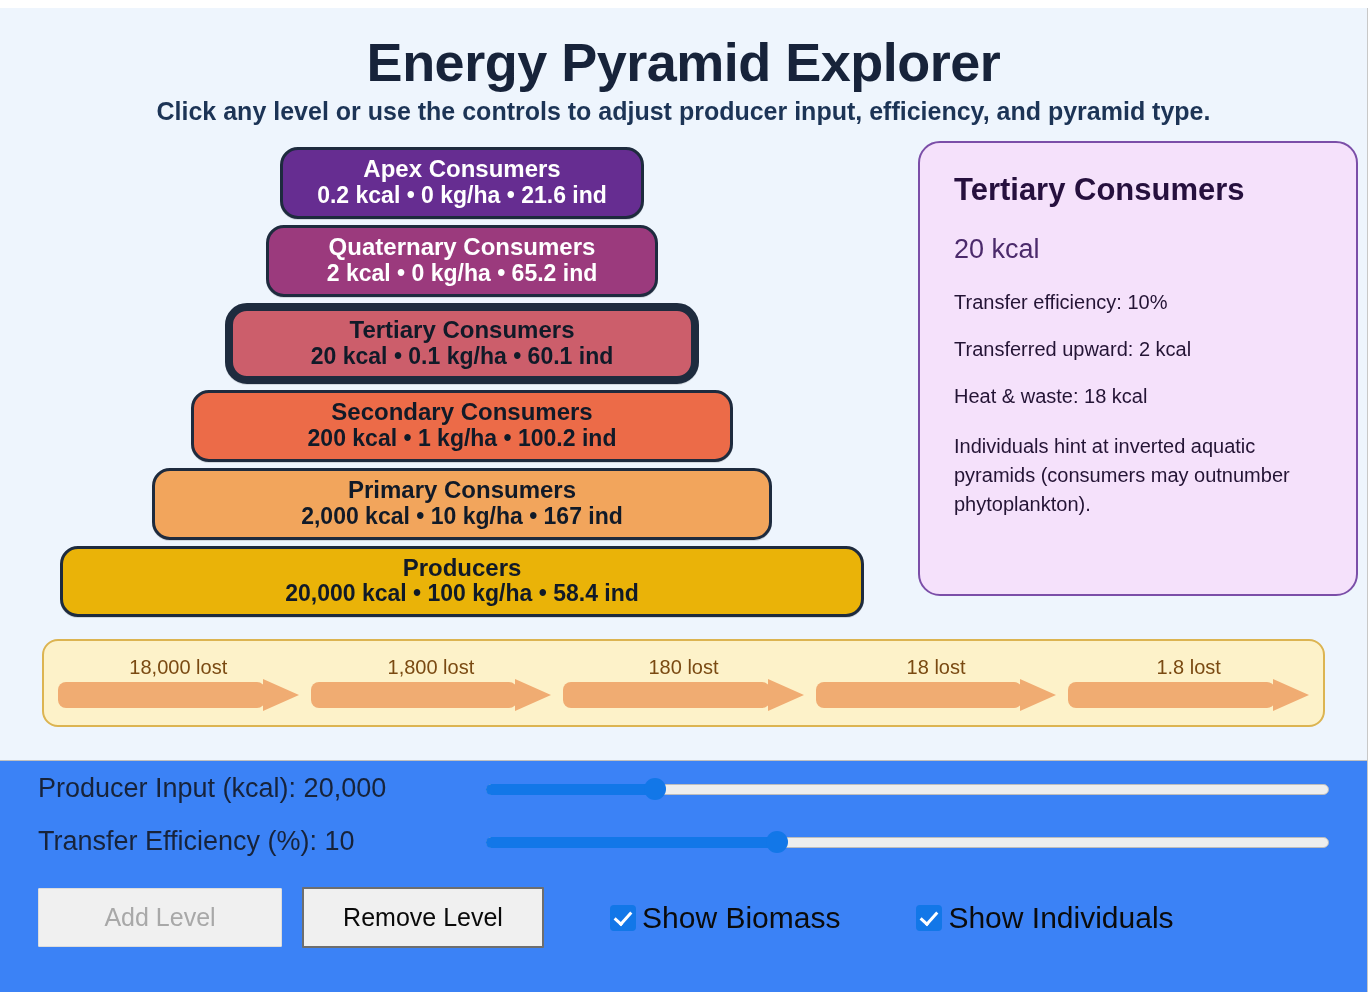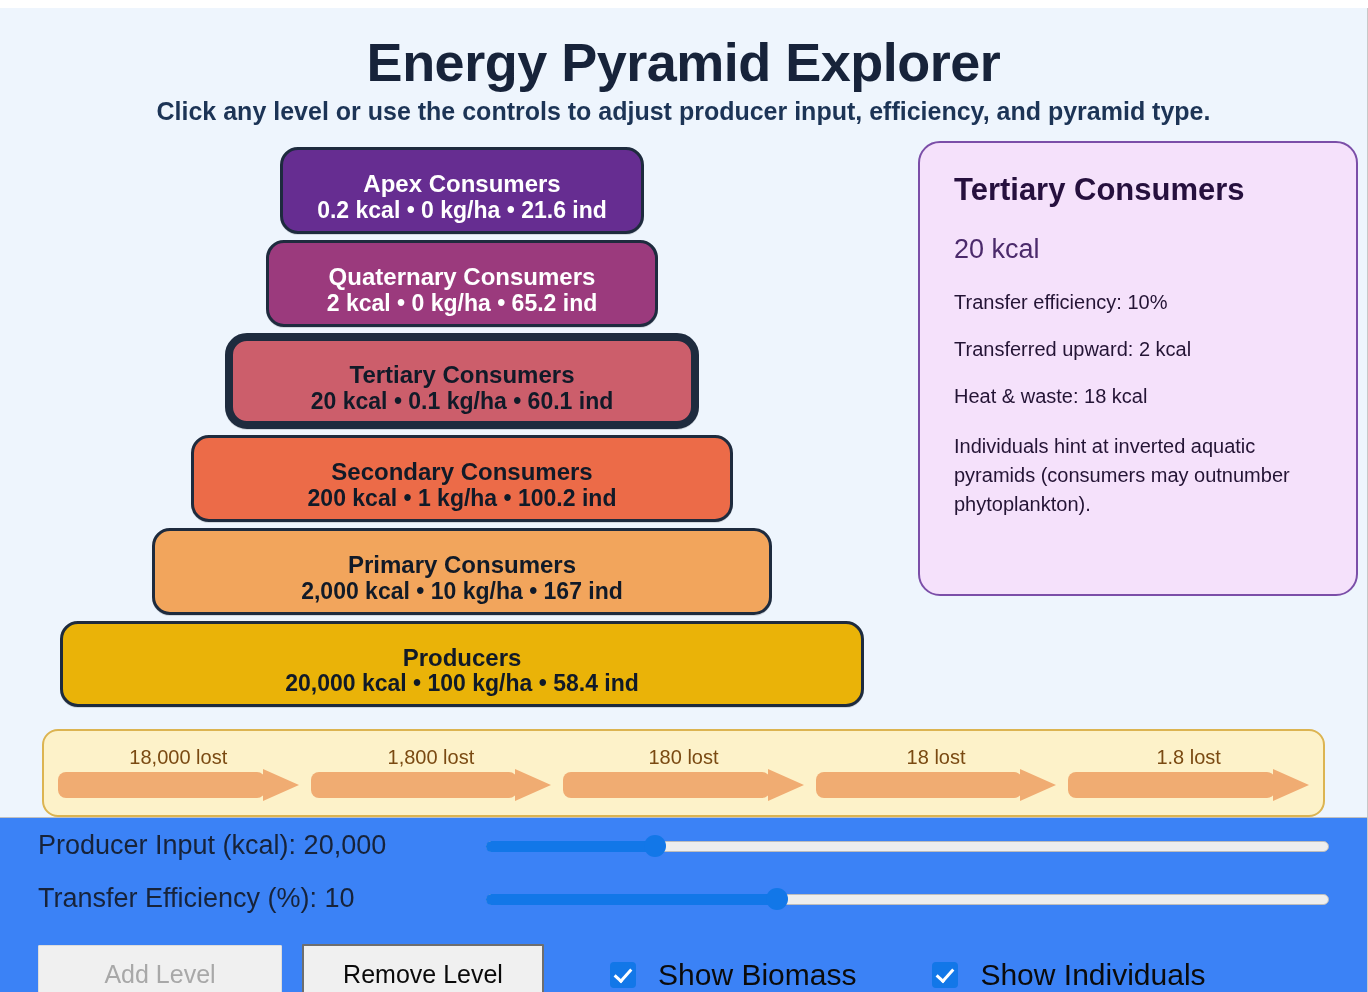--- a/index.html
+++ b/index.html
@@ -59,21 +59,21 @@
     display: flex; flex-direction: column;
     align-items: center;
     gap: 6px;
     padding-top: 6px;
   }
   .level {
     border-radius: 18px;
     border: 3px solid #1e2b3e;
     color: #111a28;
     text-align: center;
-    padding: 21px 10px 7px 10px;
+    padding: 6px 10px 7px 10px;
     line-height: 1.12;
     cursor: pointer;
     box-shadow: 0 1px 0 rgba(0,0,0,.12);
     user-select: none;
   }
   .level.selected {
     border-width: 8px;
     border-radius: 22px;
   }
   .level-name {
@@ -238,21 +238,21 @@
     color: #a8a8a8;
     cursor: default;
   }
   .btn-remove {
     width: 242px;
     border: 2px solid #6e6e6e;
     color: #0a0a0a;
   }
   .check-group {
     display: flex; align-items: center;
-    gap: 22px;
+    gap: 6px;
     margin-left: 46px;
     cursor: pointer;
   }
   .check-group + .check-group { margin-left: 56px; }
   .checkbox {
     width: 26px; height: 26px;
     border-radius: 4px;
     background: #1277e8;
     position: relative;
     flex: 0 0 26px;

